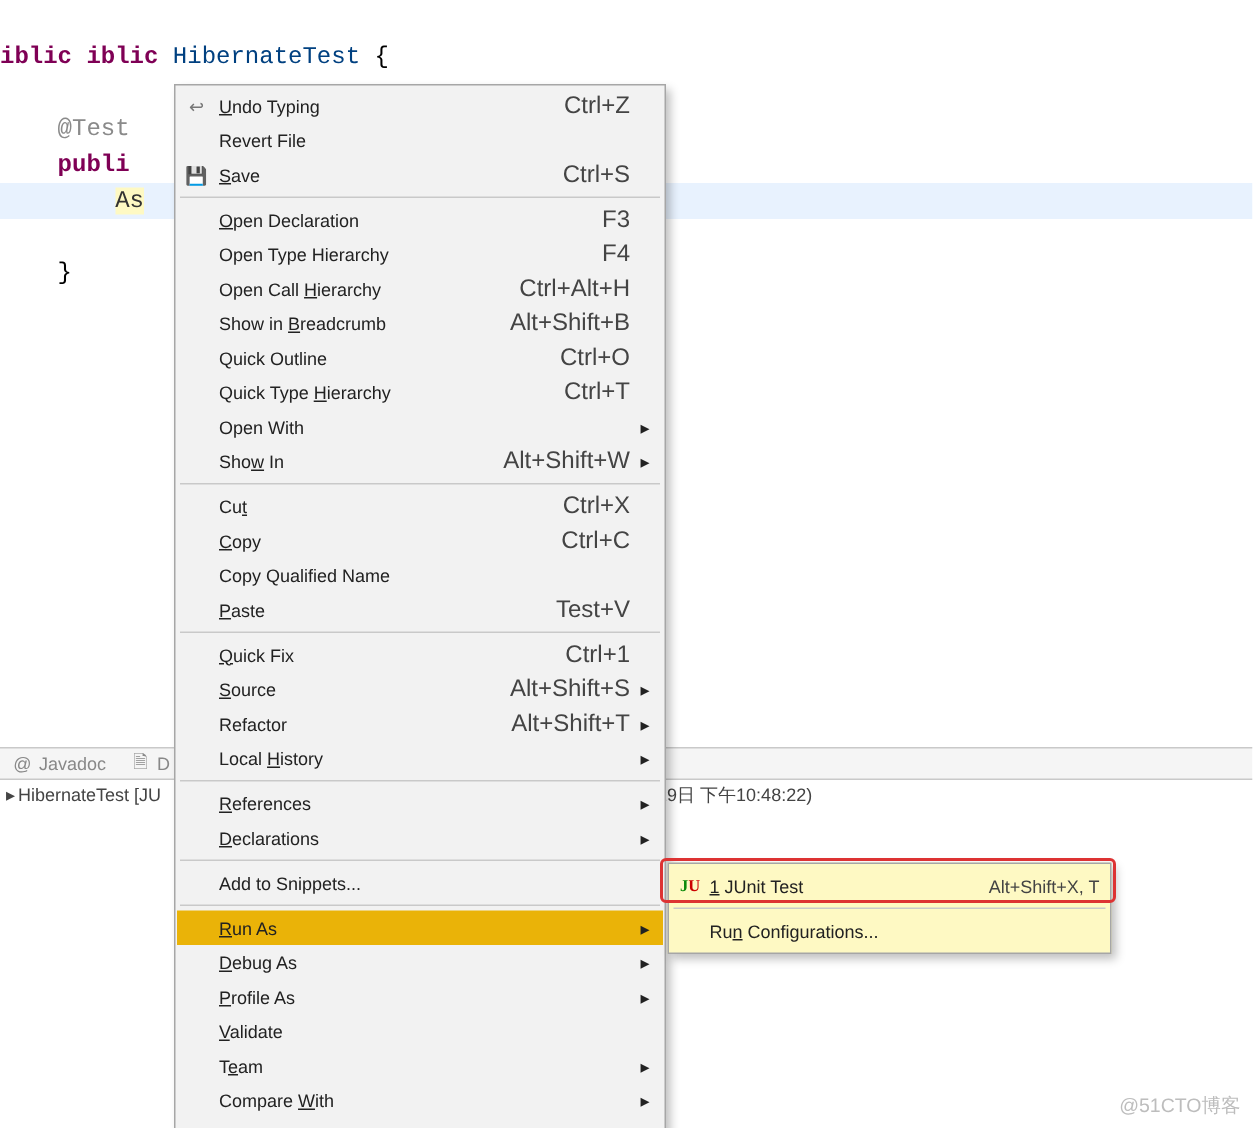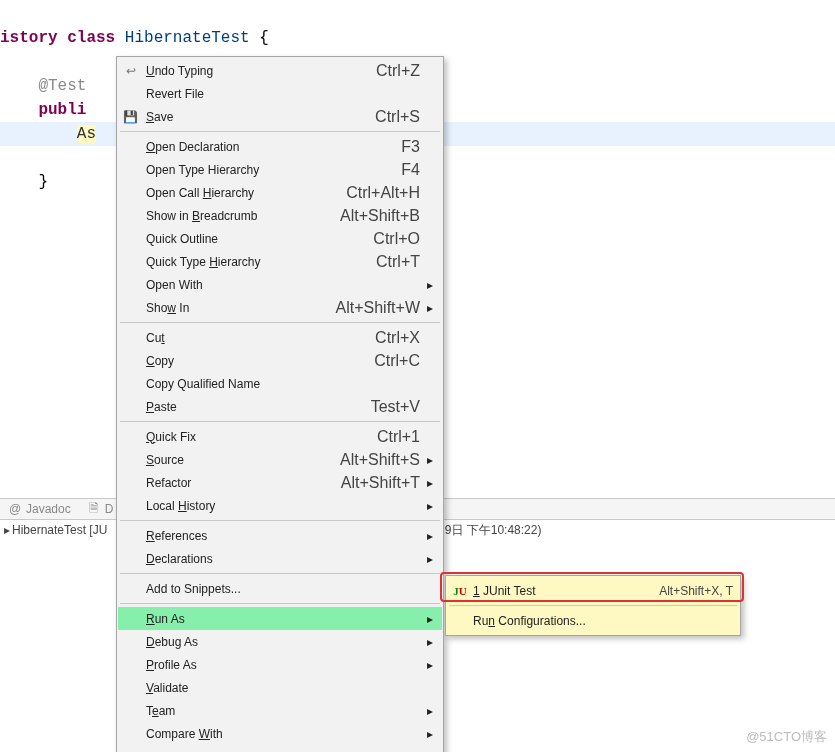--- a/index.html
+++ b/index.html
@@ -73,21 +73,21 @@
     font-size: 12px;
   }
   .context-menu .item {
     display: flex;
     align-items: center;
     height: 23px;
     padding: 0 6px 0 0;
     position: relative;
   }
   .context-menu .item.selected {
-    background: #86efac;
+    background: #eab308;
     justify-content: flex-end;
   }
   .context-menu .icon-slot {
     width: 26px;
     display: flex;
     justify-content: center;
     align-items: center;
     color: #777;
   }
   .context-menu .label {
@@ -152,21 +152,21 @@
     right: 8px; bottom: 6px;
     color: #bdbdbd;
     font-size: 13px;
     font-family: "Microsoft YaHei", Arial, sans-serif;
   }
 </style>
 </head>
 <body>
 
 <div class="editor">
-<span class="kw-public">istory class</span><span class="kw-type"> HibernateTest </span><span class="brace">{</span>
+<span class="kw-public">iblic iblic</span><span class="kw-type"> HibernateTest </span><span class="brace">{</span>
 
     <span class="ann">@Test</span>
     <span class="kw-public">publi</span>
 <span class="highlight-line">        <span class="sel">As</span></span>
     <span class="brace">}</span>
 </div>
 
 <div class="tabs-bar">
   <div class="tab">
     <span class="icon">@</span>

